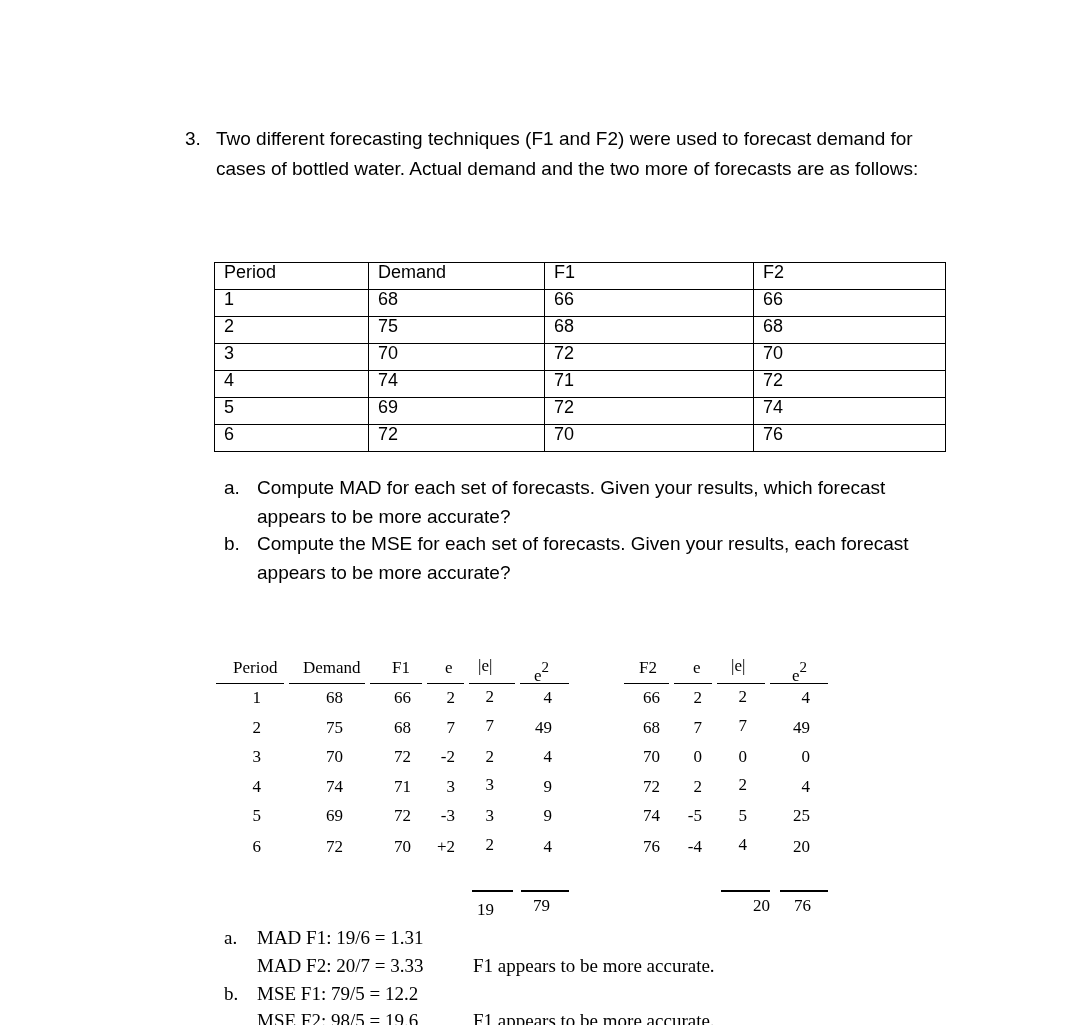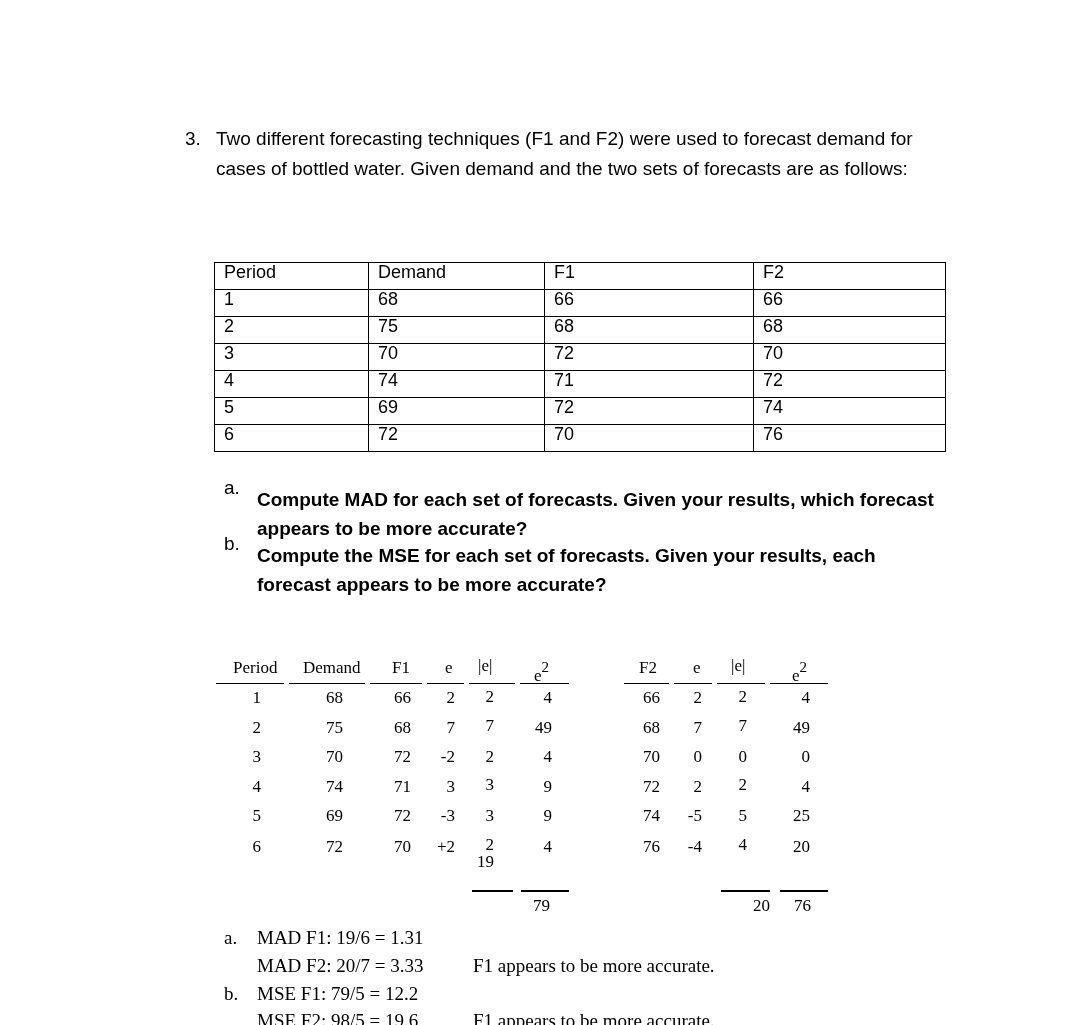--- a/index.html
+++ b/index.html
@@ -10,35 +10,35 @@
   .q { position:absolute; left:185px; top:124px; width:740px; font-size:19px; line-height:29.5px; }
   .q .num { position:absolute; left:0; top:0; }
   .q .txt { position:absolute; left:31px; top:0; width:710px; }
 
   table.data { position:absolute; left:214px; top:262px; border-collapse:collapse; font-size:18px; }
   table.data td { border:1px solid #000; padding:0 0 0 9px; height:26px; line-height:18px; vertical-align:top; }
   table.data tr:last-child td { height:26px; }
 
   .sub { position:absolute; left:224px; font-size:19px; line-height:29px; }
   .sub .lbl { position:absolute; left:0; top:0; }
-  .sub .txt { position:absolute; left:33px; top:12px; width:690px;font-weight:bold; }
+  .sub .txt { position:absolute; left:33px; top:0; width:690px; }
 
   .cell { position:absolute; font-size:17px; text-align:right; white-space:nowrap; }
   .hdr { position:absolute; font-size:17px; white-space:nowrap; }
   .rule { position:absolute; height:1px; background:#000; }
   .sumrule { position:absolute; height:1.5px; background:#000; }
 
   .ans { position:absolute; font-size:19px; white-space:nowrap; }
 </style>
 </head>
 <body>
 
 <div class="q sans">
   <span class="num">3.</span>
-  <span class="txt">Two different forecasting techniques (F1 and F2) were used to forecast demand for cases of bottled water. Given demand and the two sets of forecasts are as follows:</span>
+  <span class="txt">Two different forecasting techniques (F1 and F2) were used to forecast demand for cases of bottled water. Actual demand and the two more of forecasts are as follows:</span>
 </div>
 
 <table class="data sans">
   <tbody>
       <tr>
     <td style="width:144px">Period</td>
     <td style="width:166px">Demand</td>
     <td style="width:199px">F1</td>
     <td style="width:182px">F2</td>
   </tr>
@@ -142,21 +142,21 @@
 
   <span class="cell" style="left:236px;width:25px;top:837px">6</span>
   <span class="cell" style="left:316px;width:27px;top:837px">72</span>
   <span class="cell" style="left:384px;width:27px;top:837px">70</span>
   <span class="cell" style="left:425px;width:30px;top:837px">+2</span>
   <span class="cell" style="left:474px;width:20px;top:835px">2</span>
   <span class="cell" style="left:520px;width:32px;top:837px">4</span>
 
   <div class="sumrule" style="left:472px;top:890px;width:41px"></div>
   <div class="sumrule" style="left:521px;top:890px;width:48px"></div>
-  <span class="cell" style="left:470px;width:24px;top:852px">19</span>
+  <span class="cell" style="left:470px;width:24px;top:900px">19</span>
   <span class="cell" style="left:525px;width:25px;top:896px">79</span>
 </div>
 
 <div class="serif">
   <span class="hdr" style="left:639px;top:658px">F2</span>
   <span class="hdr" style="left:693px;top:658px">e</span>
   <span class="hdr" style="left:731px;top:656px">|e|</span>
   <span class="hdr" style="left:792px;top:661px"><span>e</span><sup style="font-size:15px;position:relative;top:-2px">2</sup></span>
 
   <div class="rule" style="left:624px;top:683px;width:45px"></div>

